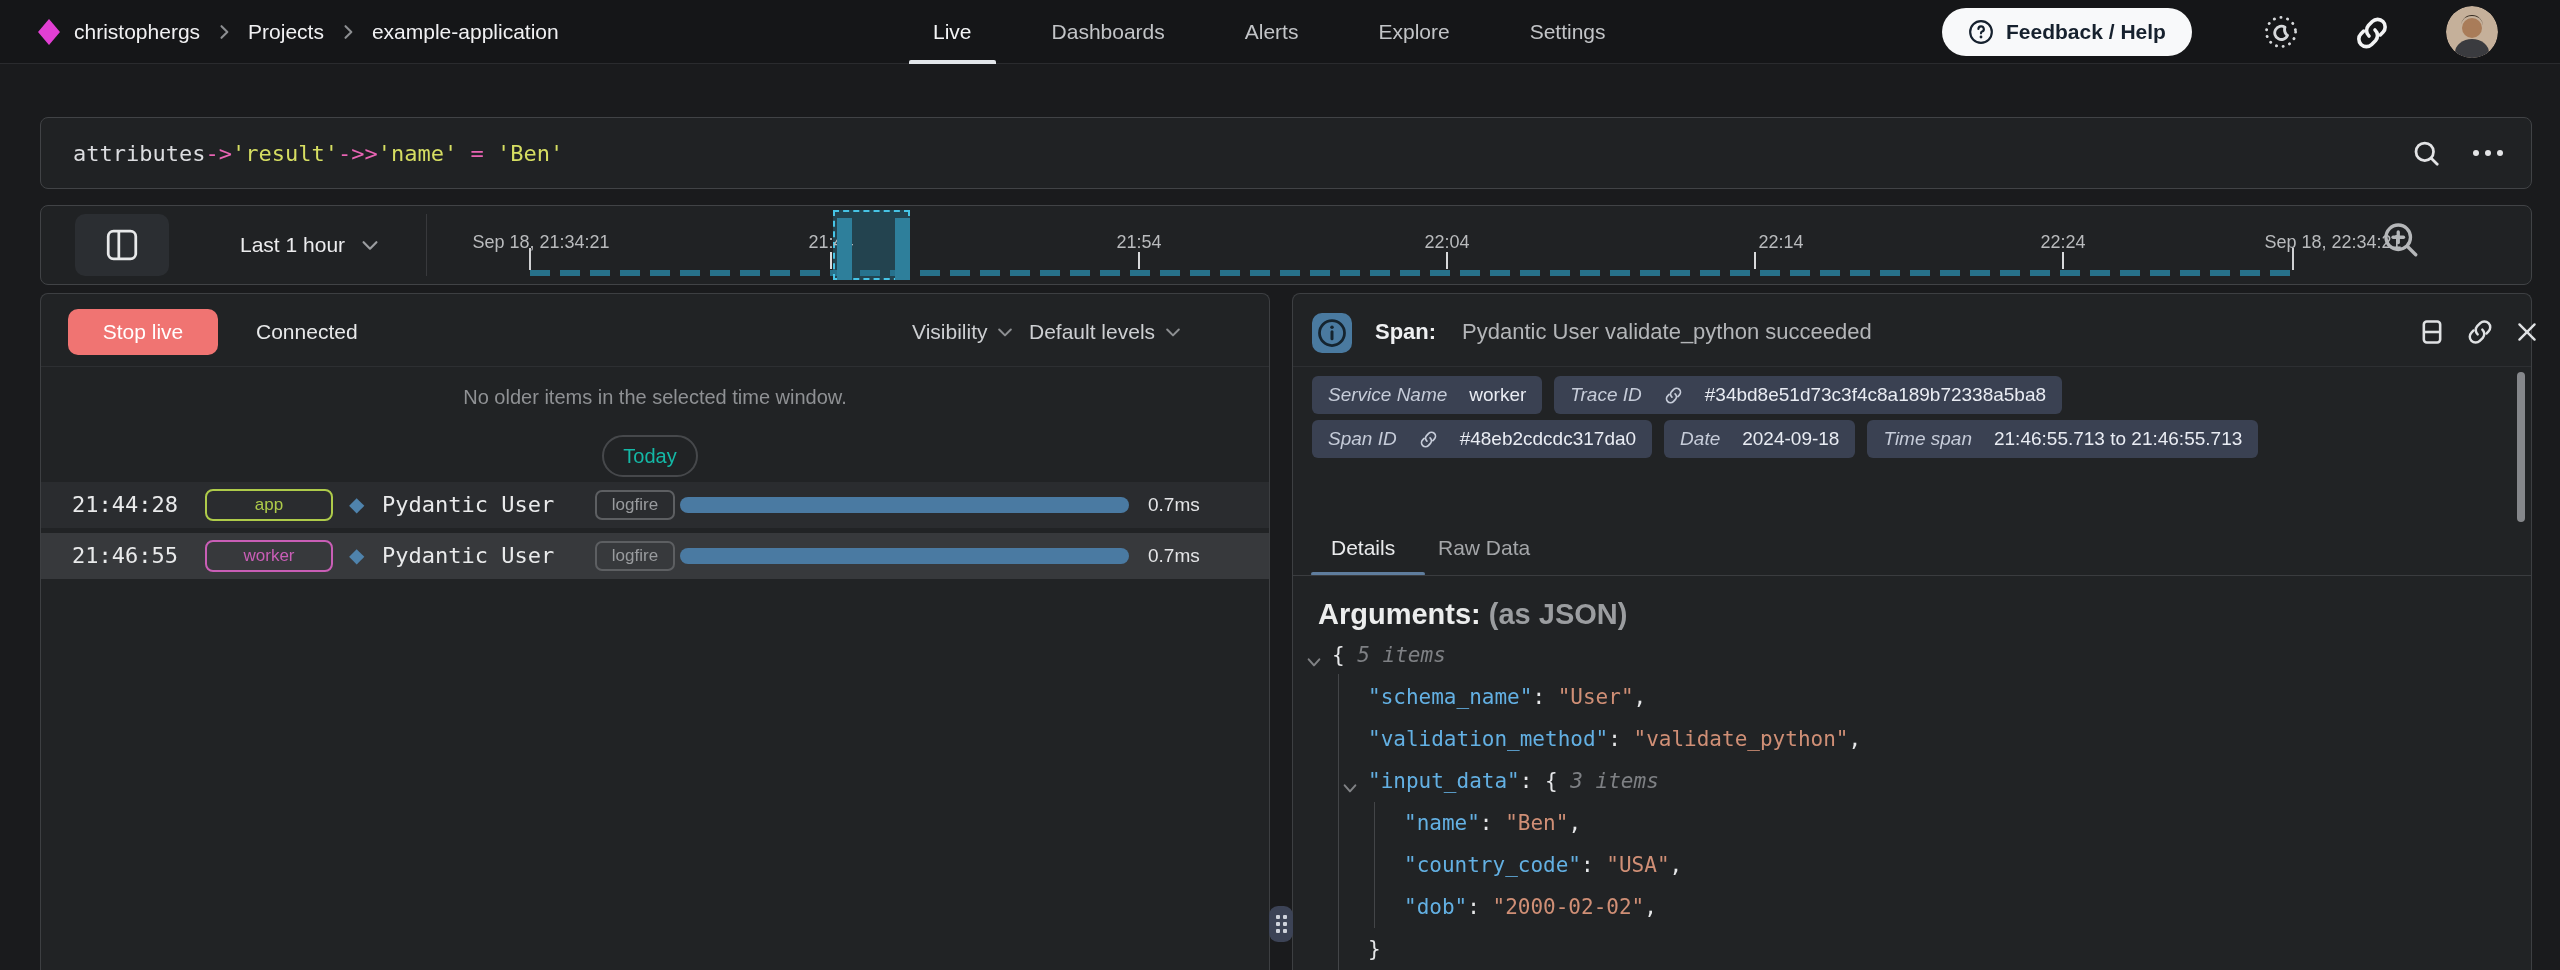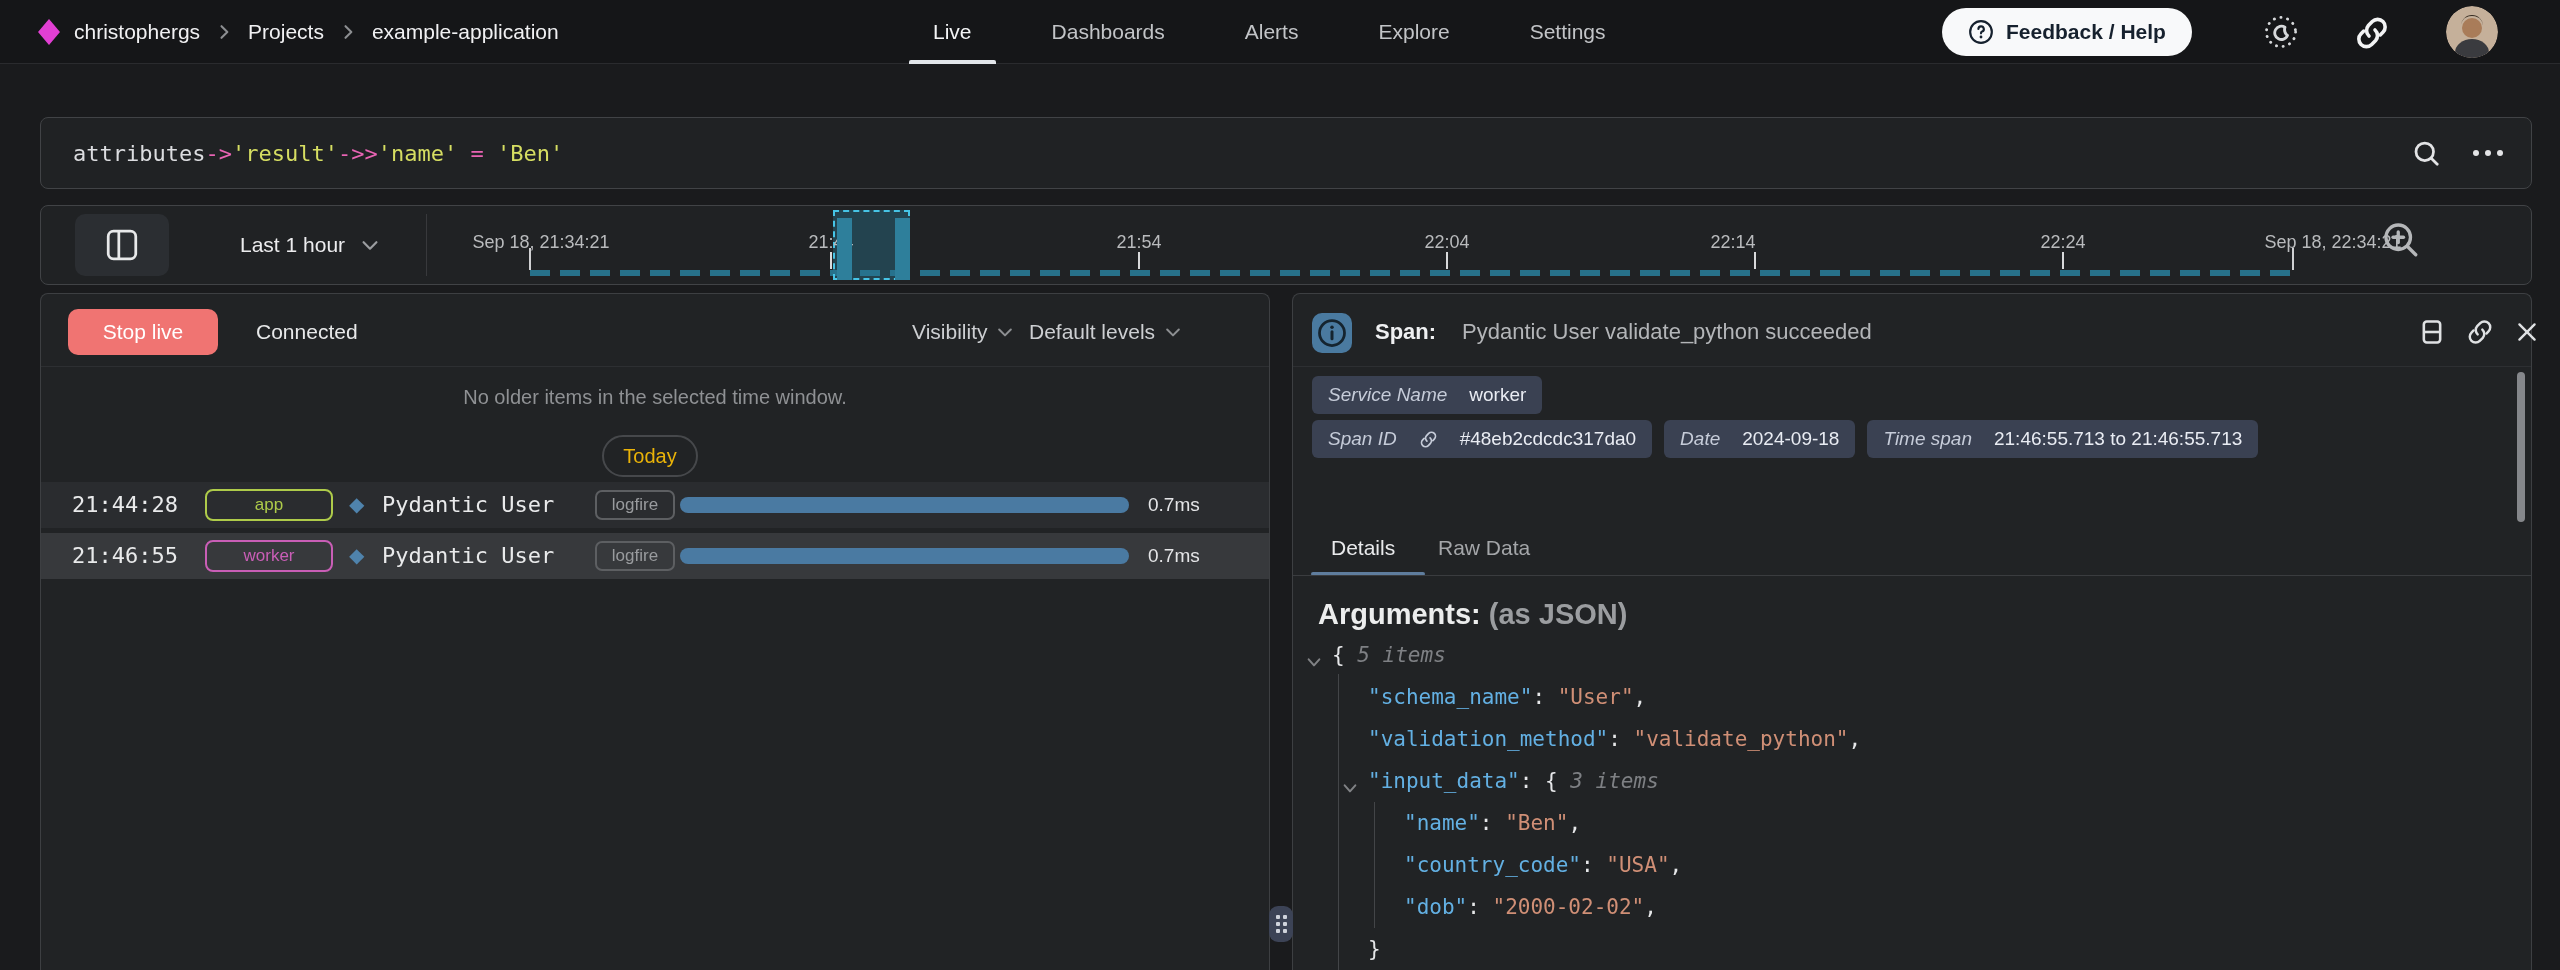--- a/index.html
+++ b/index.html
@@ -65,21 +65,21 @@
   
   #stop-live { left:68px; top:309px; width:150px; height:46px; background:#f07472; border-radius:10px;
     color:#fff; font-size:21px; display:flex; align-items:center; justify-content:center; }
   #conn-status { left:256px; top:309px; height:46px; line-height:46px; font-size:21px; color:#e8e9ea; }
   .hdr-drop { top:309px; height:46px; display:flex; align-items:center; gap:8px; font-size:21px; color:#cdcfd2; }
   .hdr-drop .chev { color:#8d8f92; }
   #lp-hdr-border { left:41px; top:366px; width:1228px; height:1px; background:#2d2f32; }
 
   #empty-msg { left:41px; top:386px; width:1228px; text-align:center; font-size:20px; color:#8f9194; }
   #today-pill { left:602px; top:435px; width:96px; height:42px; border:2px solid #46484b; border-radius:21px;
-    color:#eab308; font-size:20px; display:flex; align-items:center; justify-content:center; }
+    color:#14b8a6; font-size:20px; display:flex; align-items:center; justify-content:center; }
 
   
   .feedrow { position:absolute; left:41px; width:1228px; height:46px; background:#2a2c2f; }
   .feedrow.selected { background:#37393c; }
   .fr-time { position:absolute; left:31px; height:46px; line-height:46px;
     font-family:"DejaVu Sans Mono", monospace; font-size:22px; color:#e9eaeb; }
   .fr-service { position:absolute; left:164px; top:7px; width:128px; height:32px; border:2px solid;
     border-radius:8px; font-size:17px; display:flex; align-items:center; justify-content:center; }
   .fr-diamond { position:absolute; left:308px; height:46px; line-height:44px; font-size:20px; color:#4f83ac; }
   .fr-name { position:absolute; left:341px; height:46px; line-height:46px;
@@ -230,21 +230,21 @@
       <div class="bound-line" style="left:488px"></div>
       <div class="bound-line" style="left:2251px"></div>
       <div id="tb-baseline"></div>
       <div id="tb-selection" style="left: 792px; width: 77px;"></div>
     <div class="tick-label" style="left: 750px;">21:44</div>
         <div class="tick-line" style="left: 789px;"></div>
         <div class="tick-label" style="left: 1058px;">21:54</div>
         <div class="tick-line" style="left: 1097px;"></div>
         <div class="tick-label" style="left: 1366px;">22:04</div>
         <div class="tick-line" style="left: 1405px;"></div>
-        <div class="tick-label" style="left: 1652px; text-align: center;">22:14</div>
+        <div class="tick-label" style="left: 1700px; text-align: center;">22:14</div>
         <div class="tick-line" style="left: 1713px;"></div>
         <div class="tick-label" style="left: 1982px;">22:24</div>
         <div class="tick-line" style="left: 2021px;"></div>
         <div class="tb-bar" style="left: 796px; width: 15px;"></div>
         <div class="tb-bar" style="left: 854px; width: 15px;"></div>
       </div>
 
     <svg id="tb-zoom" width="42" height="42" viewBox="0 0 24 24">
         <circle cx="11" cy="11" r="7" fill="none" stroke="currentColor" stroke-width="1.9"></circle>
         <line x1="16.3" y1="16.3" x2="21" y2="21" stroke="currentColor" stroke-width="1.9" stroke-linecap="round"></line>
@@ -315,20 +315,30 @@
         <line x1="5" y1="5" x2="19" y2="19" stroke="currentColor" stroke-width="2.2" stroke-linecap="round"></line>
         <line x1="19" y1="5" x2="5" y2="19" stroke="currentColor" stroke-width="2.2" stroke-linecap="round"></line>
       </svg>
   </div>
   <div id="rp-hdr-border" class="abs"></div>
 
   <div class="tag-row" style="top:376px" id="tag-row-1">
       <div class="tagpill">
         <span class="tag-label">Service Name</span>
         <span class="tag-value">worker</span>
+      </div>
+      <div class="tagpill">
+        <span class="tag-label">Trace ID</span>
+        <span class="tag-link">
+          <svg width="19" height="19" viewBox="0 0 24 24">
+            <path d="M10 14a5 5 0 0 1-.4-7l2.6-2.6a5 5 0 0 1 7.1 7.1l-1.8 1.8" fill="none" stroke="currentColor" stroke-width="2.2" stroke-linecap="round"></path>
+            <path d="M14 10a5 5 0 0 1 .4 7l-2.6 2.6a5 5 0 0 1-7.1-7.1l1.8-1.8" fill="none" stroke="currentColor" stroke-width="2.2" stroke-linecap="round"></path>
+          </svg>
+        </span>
+        <span class="tag-value">#34bd8e51d73c3f4c8a189b72338a5ba8</span>
       </div>
     </div>
   <div class="tag-row" style="top:420px" id="tag-row-2">
       <div class="tagpill">
         <span class="tag-label">Span ID</span>
         <span class="tag-link">
           <svg width="19" height="19" viewBox="0 0 24 24">
             <path d="M10 14a5 5 0 0 1-.4-7l2.6-2.6a5 5 0 0 1 7.1 7.1l-1.8 1.8" fill="none" stroke="currentColor" stroke-width="2.2" stroke-linecap="round"></path>
             <path d="M14 10a5 5 0 0 1 .4 7l-2.6 2.6a5 5 0 0 1-7.1-7.1l1.8-1.8" fill="none" stroke="currentColor" stroke-width="2.2" stroke-linecap="round"></path>
           </svg>

